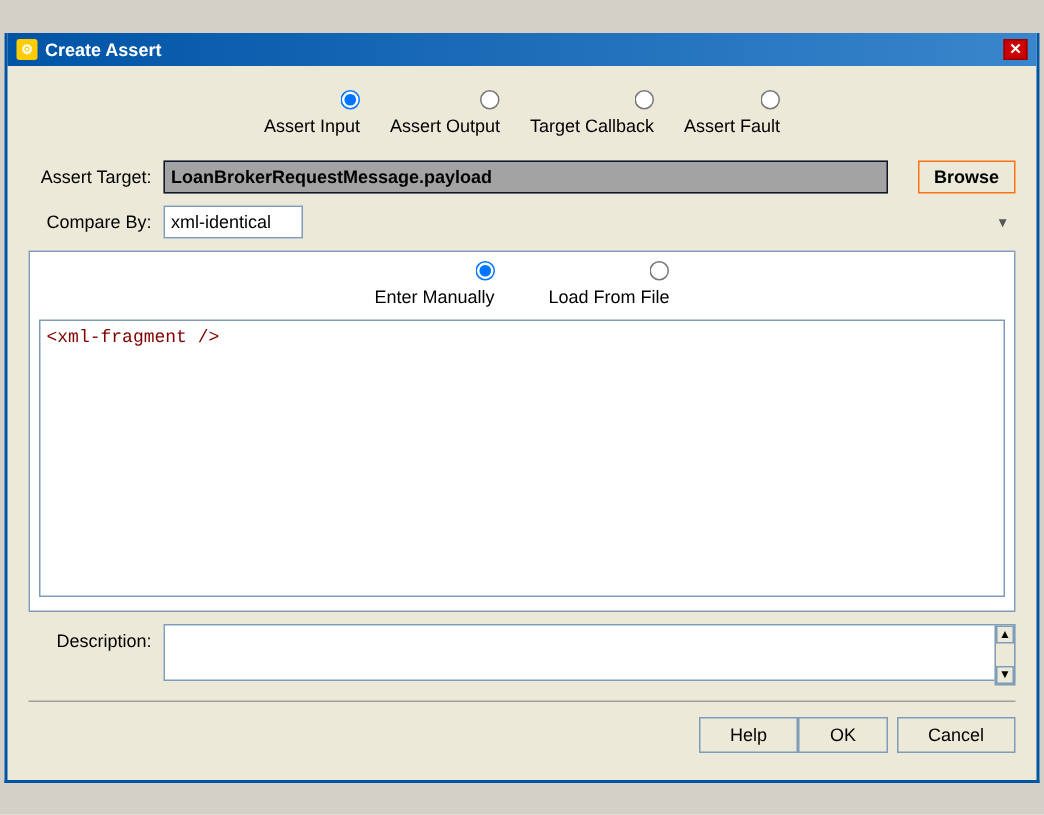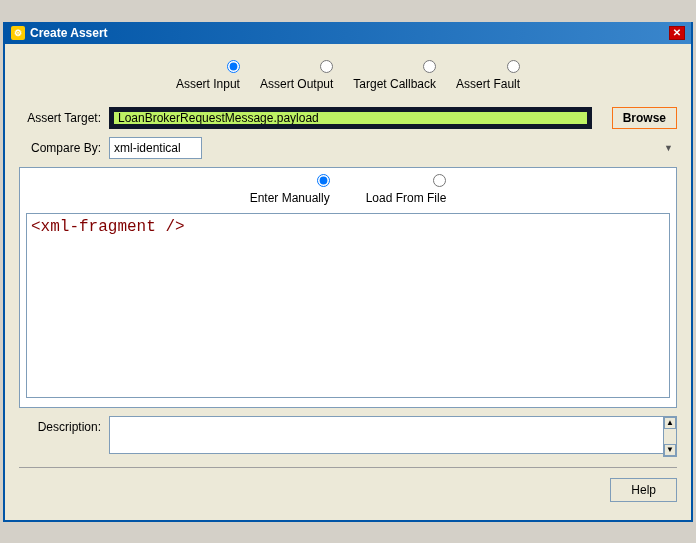--- a/index.html
+++ b/index.html
@@ -88,24 +88,25 @@
       white-space: nowrap;
     }
     .form-control-area {
       flex: 1;
       display: flex;
       align-items: center;
     }
     .text-input {
       flex: 1;
       height: 22px;
-      border: 5px solid #0f172a;
-      background: #bef264;
+      border: 1px solid #0f172a;
+      background: #a3a3a3;
       padding: 2px 4px;
       font-size: 12px;
+      font-weight: bold;
     }
     .browse-btn {
       margin-left: 20px;
       height: 22px;
       padding: 0 10px;
       background: #ece9d8;
       border: 1px solid #f97316;
       cursor: pointer;
       font-size: 12px;
       font-weight: bold;
@@ -179,21 +180,21 @@
       border: 1px solid #7f9db9;
       cursor: pointer;
       font-size: 12px;
     }
     .code-area {
       width: 100%;
       height: 185px;
       border: 1px solid #7f9db9;
       background: white;
       font-family: 'Courier New', monospace;
-      font-size: 16px;
+      font-size: 12px;
       padding: 4px;
       resize: none;
       color: #800000;
     }
     .desc-row {
       display: flex;
       margin-bottom: 10px;
     }
     .desc-label {
       width: 90px;
@@ -351,15 +352,19 @@
           <div class="scroll-btn">▲</div>
           <div class="scroll-btn">▼</div>
         </div>
       </div>
     </div>
 
     <hr class="divider">
 
     <div class="footer-row">
       <button class="footer-btn">Help</button>
+      <div class="footer-right">
+        <button class="footer-btn">OK</button>
+        <button class="footer-btn">Cancel</button>
+      </div>
     </div>
   </div>
 </div>
 
 </body></html>

